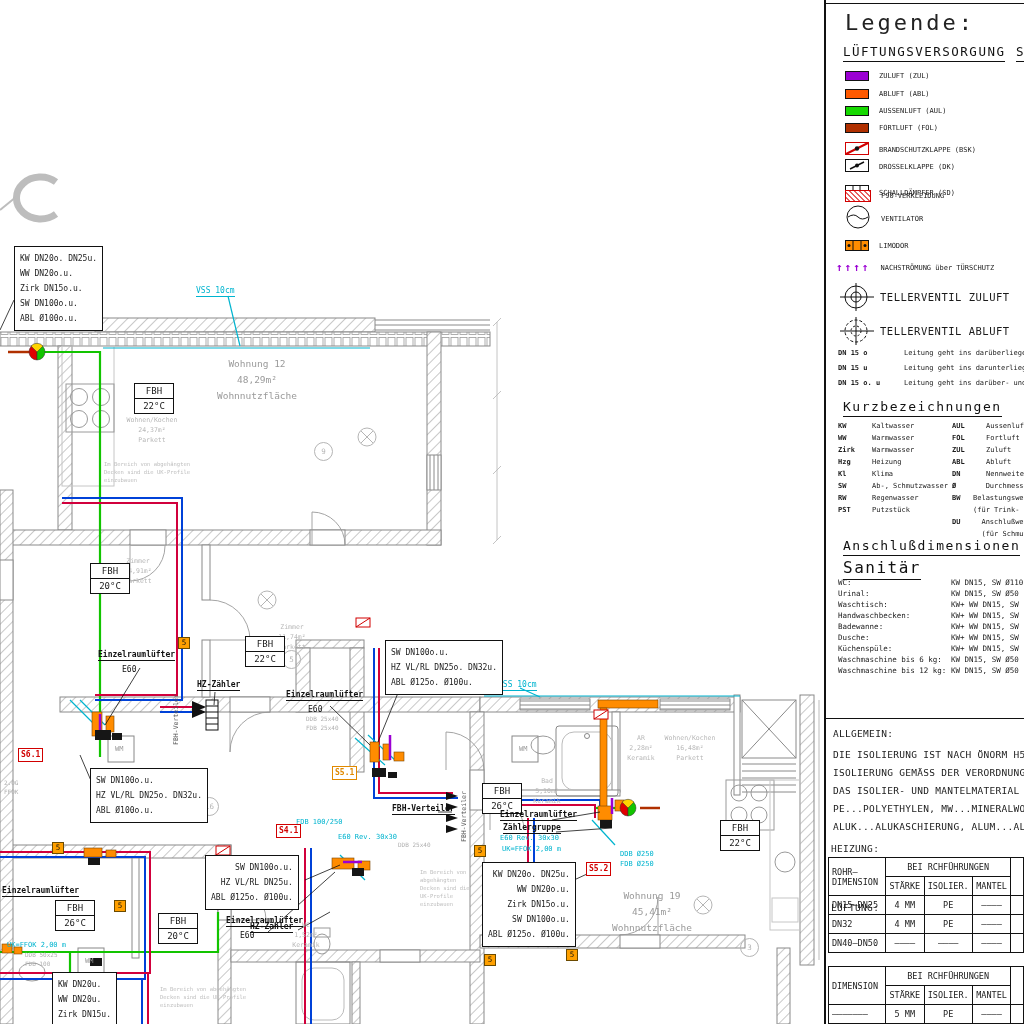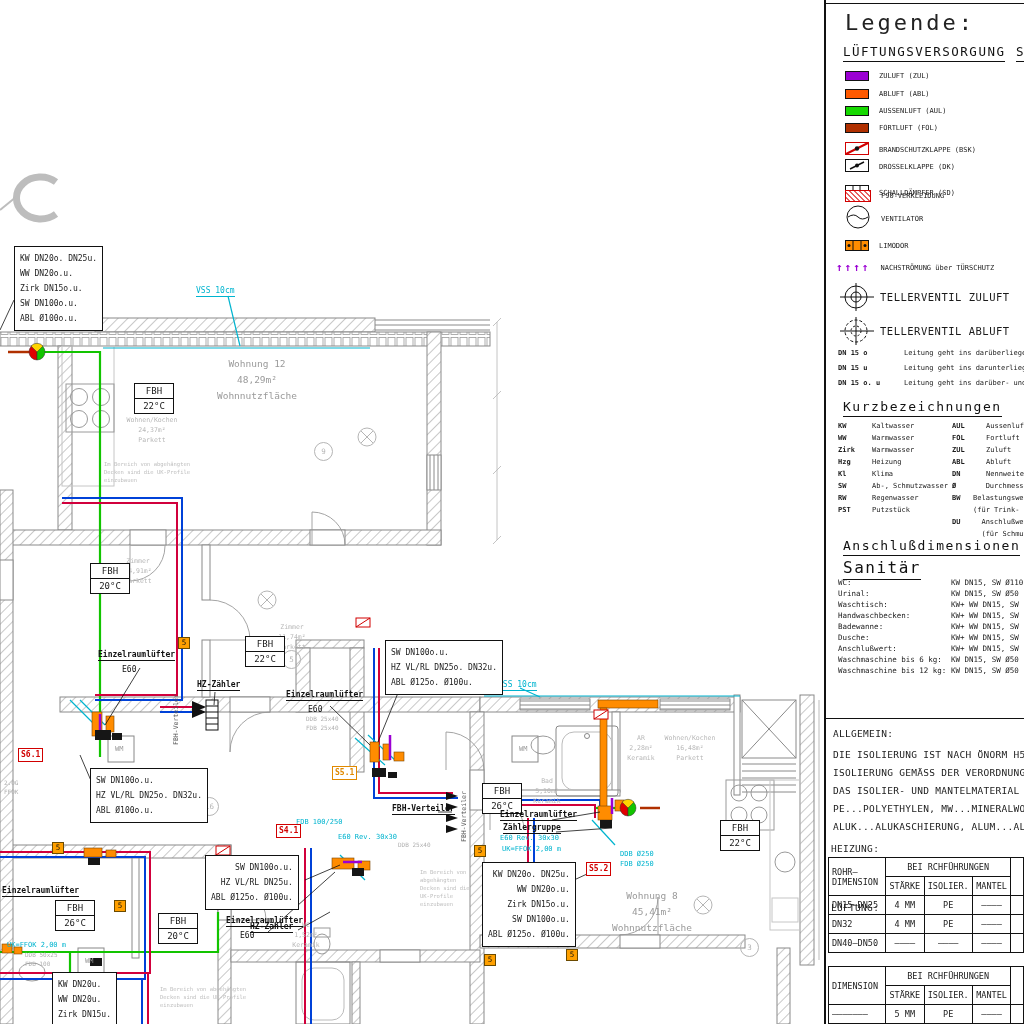--- a/index.html
+++ b/index.html
@@ -365,21 +365,21 @@
     <div>Zirk DN15u.</div>
     <div>SW DN100u.</div>
   </div>
 
   <div class="apt" style="left:192px;top:356px;width:130px">
     <div>Wohnung 12</div>
     <div>48,29m²</div>
     <div>Wohnnutzfläche</div>
   </div>
   <div class="apt" style="left:592px;top:888px;width:120px">
-    <div>Wohnung 8</div>
+    <div>Wohnung 19</div>
     <div>45,41m²</div>
     <div>Wohnnutzfläche</div>
   </div>
 
   <div class="fbh" style="left:134px;top:383px">
     <div>FBH</div>
       <div class="t">22°C</div>
     </div>
   <div class="fbh" style="left:90px;top:563px">
     <div>FBH</div>
@@ -661,21 +661,21 @@
     </div>
   <div class="an-row" style="top:622px;left:838px">
       <span class="an-l">Badewanne:</span>
       <span>KW+ WW DN15, SW</span>
     </div>
   <div class="an-row" style="top:633px;left:838px">
       <span class="an-l">Dusche:</span>
       <span>KW+ WW DN15, SW</span>
     </div>
   <div class="an-row" style="top:644px;left:838px">
-      <span class="an-l">Anschlußwert:</span>
+      <span class="an-l">Küchenspüle:</span>
       <span>KW+ WW DN15, SW</span>
     </div>
   <div class="an-row" style="top:655px;left:838px">
       <span class="an-l">Waschmaschine bis 6 kg:</span>
       <span>KW DN15, SW Ø50</span>
     </div>
   <div class="an-row" style="top:666px;left:838px">
       <span class="an-l">Waschmaschine bis 12 kg:</span>
       <span>KW DN15, SW Ø50</span>
     </div>

